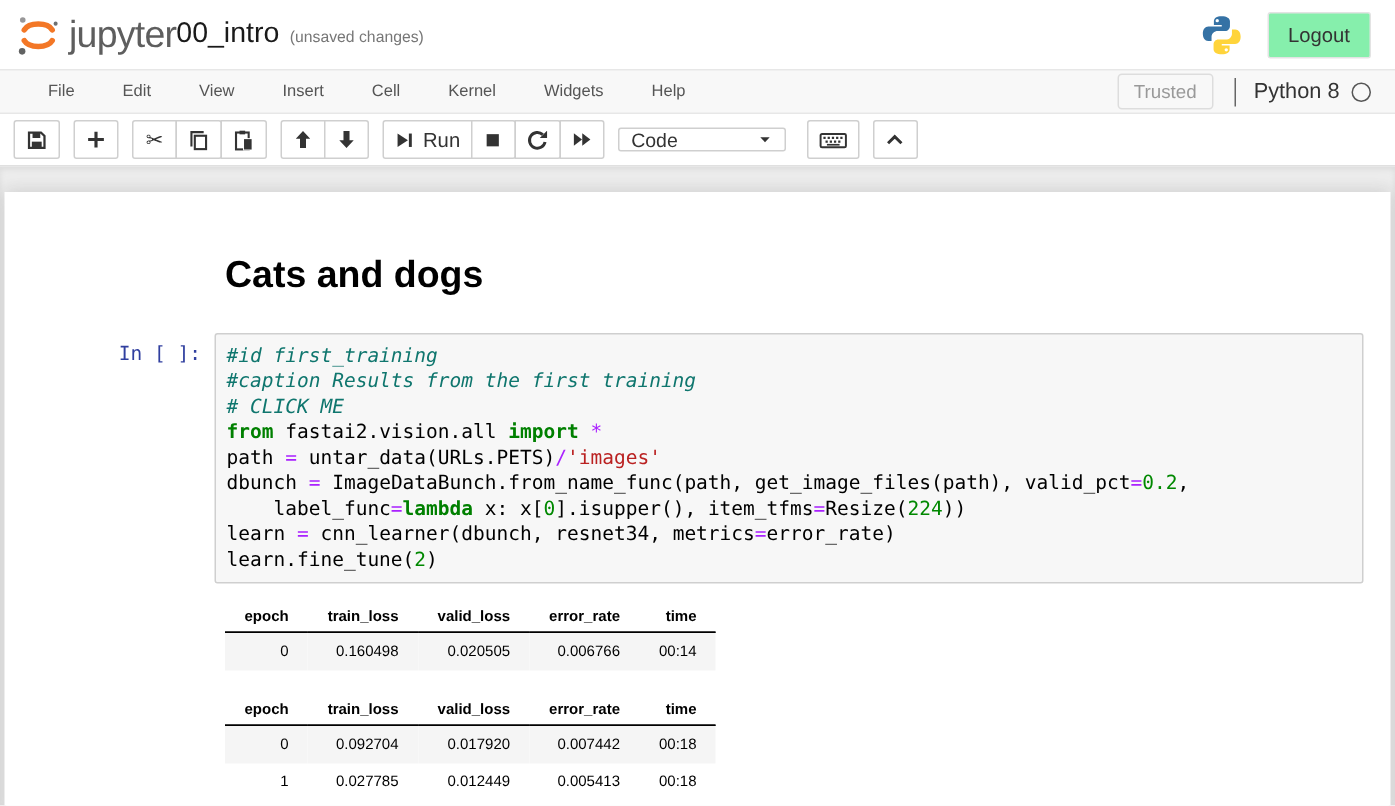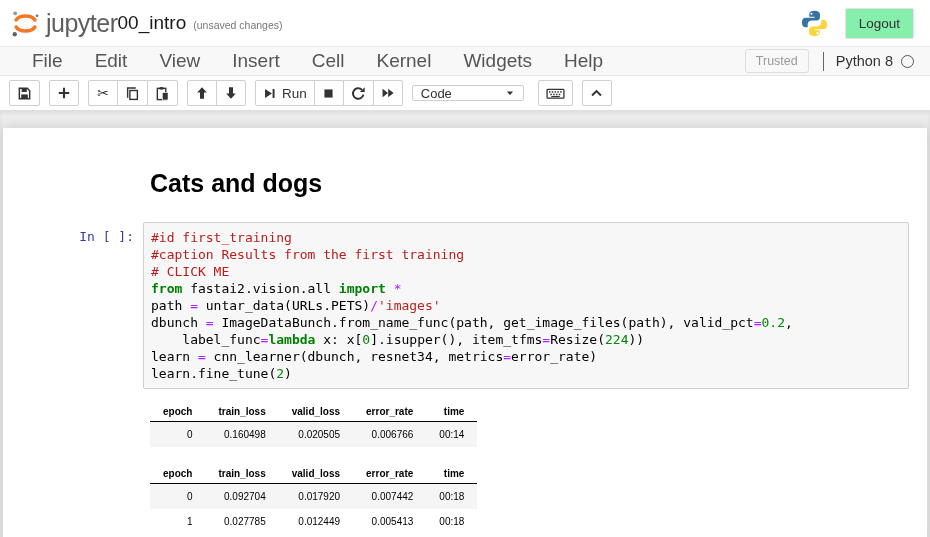--- a/index.html
+++ b/index.html
@@ -13,21 +13,21 @@
   .logo-text { font-size: 25px; color: #5e5e5e; letter-spacing: -0.5px; margin-left: 5px; }
   .nb-title { font-size: 19px; color: #1a1a1a; cursor: text; }
   .nb-subtitle { font-size: 10.5px; color: #777; margin-left: 7px; position: relative; top: 2px; }
   .header-spacer { flex: 1; }
   .logout-btn { margin-left: 16px; background: #86efac; border: 1px solid #e3e3e3; border-radius: 2px;
     padding: 7px 13px; font-size: 13.5px; color: #333; cursor: pointer; font-family: inherit; }
 
   
   .menubar { display: flex; align-items: center; height: 30px; background: #f8f8f8;
     border-top: 1px solid #e7e7e7; border-bottom: 1px solid #e7e7e7; padding: 0 16px; }
-  .menu-item { font-size: 19px; color: #555; padding: 18px 16px; cursor: pointer; }
+  .menu-item { font-size: 11px; color: #555; padding: 18px 16px; cursor: pointer; }
   .menu-spacer { flex: 1; }
   .trusted-btn { background: #f8f8f8; border: 1px solid #ddd; border-radius: 3px; color: #999;
     font-size: 12.5px; padding: 4px 10px; margin-right: 14px; font-family: inherit; }
   .menu-divider { width: 1px; height: 19px; background: #666; margin-right: 12px; }
   .kernel-name { font-size: 14.5px; color: #333; margin-right: 8px; }
   .kernel-circle { width: 13px; height: 13px; border: 1.7px solid #555; border-radius: 50%; display: inline-block; }
 
   
   .toolbar { display: flex; align-items: center; height: 34px; padding: 0 9px; background: #fff; }
   .btn-group { display: flex; margin-right: 9px; }
@@ -51,21 +51,21 @@
   .cell { display: flex; padding: 5px 18px 5px 0; }
   .prompt { width: 140px; flex: 0 0 140px; text-align: right; padding: 7px 9px 0 0;
     font-family: "DejaVu Sans Mono", monospace; font-size: 13px; color: #303f9f; }
   .text-content { padding-left: 7px; }
   .text-content h1 { font-size: 25px; font-weight: bold; color: #000; margin: 10px 0 14px; }
 
   .input-box { flex: 1; border: 1px solid #cfcfcf; border-radius: 2px; background: #f7f7f7;
     padding: 6px 7px; cursor: text; }
   .cm-code { margin: 0; font-family: "DejaVu Sans Mono", monospace; font-size: 13px;
     line-height: 17px; color: #000; white-space: pre; }
-  .tok-c { color: #b91c1c; }
+  .tok-c { color: #0f766e; font-style: italic; }
   .tok-k { color: #008000; font-weight: bold; }
   .tok-o { color: #AA22FF; }
   .tok-s { color: #BA2121; }
   .tok-n { color: #008800; }
 
   .output-area { margin-left: 140px; padding-left: 7px; margin-top: 8px; padding-bottom: 10px; }
   table.dataframe { border-collapse: collapse; font-size: 10px; color: #000; }
   table.dataframe + table.dataframe { margin-top: 17px; }
   table.dataframe thead th { font-weight: bold; padding: 4px 13px; text-align: right;
     border-bottom: 1.5px solid #000; }

